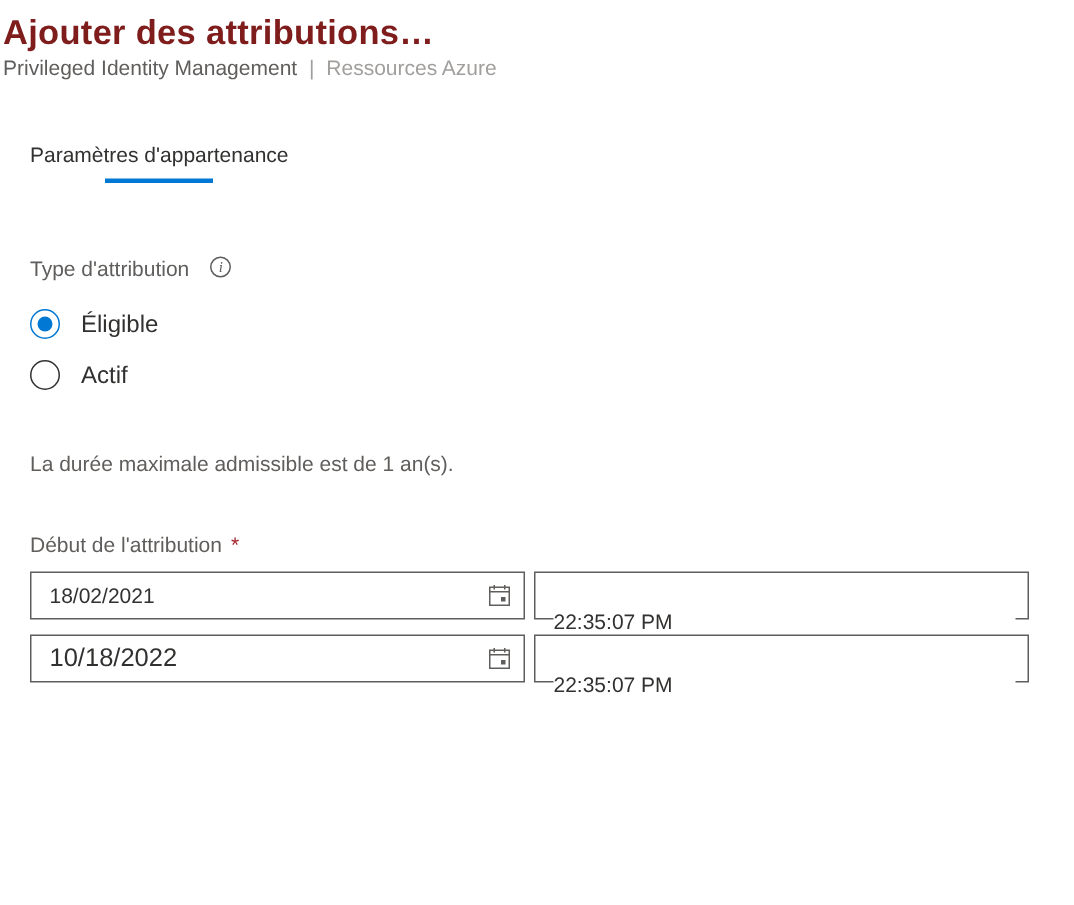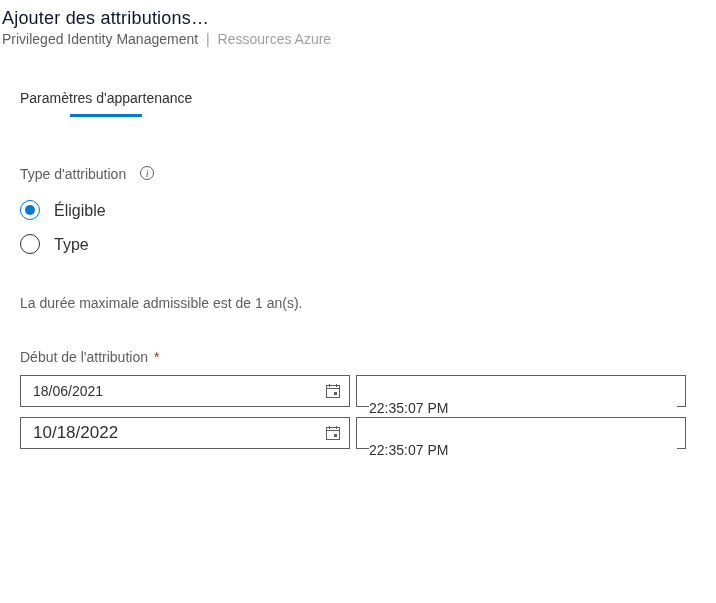--- a/index.html
+++ b/index.html
@@ -6,23 +6,23 @@
   body {
     font-family: "Segoe UI", -apple-system, sans-serif;
     background: #fff;
     color: #323130;
     width: 716px;
     height: 603px;
     padding: 8px 0 0 0;
   }
   .header { padding: 0 0 6px 2px; }
   .page-title {
-    font-size: 18px;
-    font-weight: 400;
-    color: #0f172a;
+    font-size: 23px;
+    font-weight: 700;
+    color: #7f1d1d;
     letter-spacing: 0.2px;
   }
   .breadcrumb {
     font-size: 14px;
     color: #605e5c;
     margin-top: 2px;
   }
   .breadcrumb .sep { color: #a19f9d; margin: 0 4px; }
   .breadcrumb .sub { color: #a19f9d; }
   .content { padding: 36px 20px 0 20px; }
@@ -132,33 +132,33 @@
 
     <div class="radio-group">
       <label class="radio-row">
         <span class="radio-outer selected">
           <span class="radio-inner"></span>
         </span>
         <span class="radio-label">Éligible</span>
       </label>
       <label class="radio-row">
         <span class="radio-outer unselected"></span>
-        <span class="radio-label">Type</span>
+        <span class="radio-label">Actif</span>
       </label>
     </div>
 
     <div class="hint">La durée maximale admissible est de 1 an(s).</div>
 
     
     <div class="dt-row-label">
       <span>Début de l'attribution</span><span class="required">*</span>
     </div>
     <div class="dt-row">
       <div class="dt-box date-box">
-        <span>18/06/2021</span>
+        <span>18/02/2021</span>
         <span class="cal-icon">
           <svg viewBox="0 0 16 16" fill="none" stroke="currentColor" stroke-width="1">
             <rect x="1.5" y="2.5" width="13" height="12"></rect>
             <line x1="1.5" y1="5.5" x2="14.5" y2="5.5"></line>
             <line x1="4.5" y1="1" x2="4.5" y2="4"></line>
             <line x1="11.5" y1="1" x2="11.5" y2="4"></line>
             <rect x="9" y="9" width="3" height="3" fill="currentColor" stroke="none"></rect>
           </svg>
         </span>
       </div>

